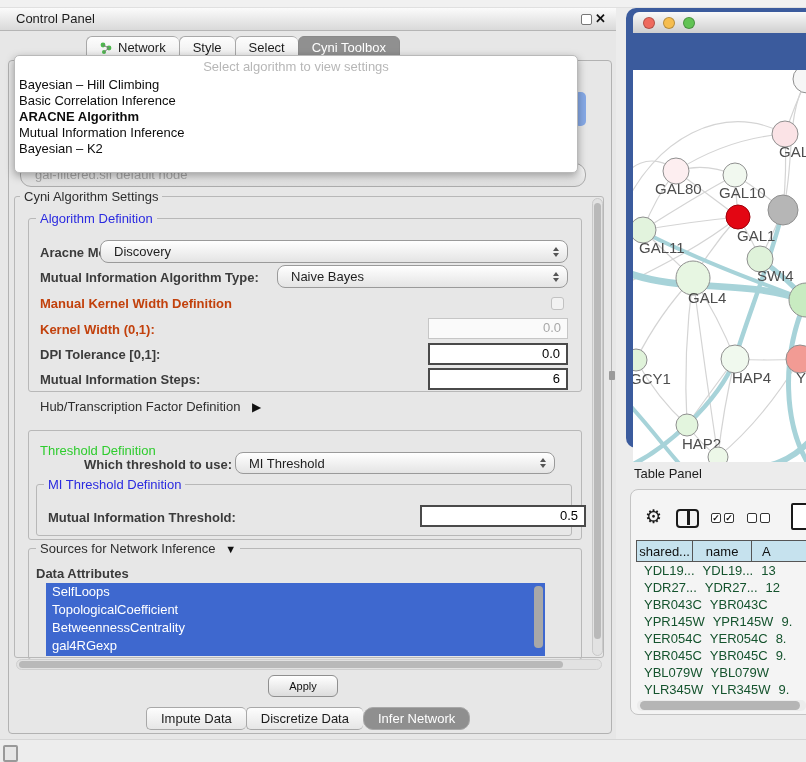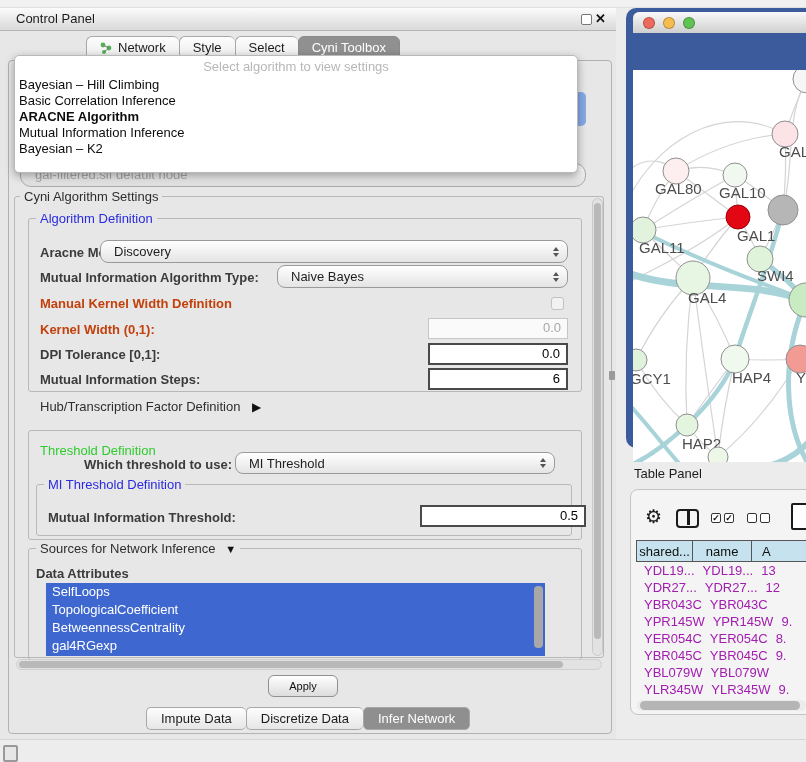--- a/index.html
+++ b/index.html
@@ -69,21 +69,21 @@
   
   .sb-track-v { background:#e2e2e2; border:1px solid #c9c9c9; border-radius:6px; }
   .sb-thumb { background:#b9b9b9; border-radius:6px; }
 
   #apply-btn { left:268px; top:675px; width:70px; height:22px; background:linear-gradient(#ffffff,#dcdcdc);
     border:1px solid #8f8f8f; border-radius:6px; text-align:center; line-height:20px; font-size:11px; color:#111; }
 
   #bottom-tabs { left:146px; top:707px; height:23px; }
   .btab { height:23px; display:flex; align-items:center; padding:0 14px; font-size:13px; color:#1c1c1c;
     background:linear-gradient(#fdfdfd,#e6e6e6); border:1px solid #a8a8a8; border-right:none; border-radius:5px; white-space:nowrap; }
-  .btab:last-child { border-right:1px solid #a8a8a8; }
+  .btab:last-child { border-right:1px solid #a8a8a8;border-radius:10px; }
   .btab.selected { background:#8f8f8f; color:#fff; }
 
   #bottom-strip { left:0; top:739px; width:806px; height:23px; background:#ededed; border-top:1px solid #d6d6d6; }
   #grip-icon { left:3px; top:745px; width:15px; height:17px; border:2px solid #999; border-radius:2px; background:#e6e6e6; }
   #divider-handle { left:609px; top:371px; width:6px; height:9px; background:#9a9a9a; border-radius:1px; }
 
   
   #net-window { left:626px; top:8px; width:180px; height:440px; background:#3b5b9d; border-radius:10px 0 0 10px; }
   #net-titlebar { left:633px; top:12px; width:173px; height:21px; background:linear-gradient(#f9f9f9,#cfcfcf); border-radius:6px 0 0 0; }
   .tlight { position:absolute; top:17px; width:12px; height:12px; border-radius:50%; border:1px solid rgba(0,0,0,0.25); }
@@ -98,21 +98,21 @@
   .cb { position:absolute; width:10px; height:10px; border:1.5px solid #333; border-radius:2px; background:#fff;
     font-size:9px; line-height:9px; text-align:center; color:#111; font-weight:bold; }
   #tp-export { left:791px; top:503px; width:20px; height:27px; border:2.5px solid #1a1a1a; border-radius:2px; background:#fff; }
 
   #tbl { left:636px; top:540px; width:170px; }
   #tbl-header { display:flex; height:22px; border-top:1px solid #555; border-bottom:1px solid #555; }
   .th { background:#c6e2ee; border-left:1px solid #555; font-size:13px; color:#111; display:flex;
     align-items:center; justify-content:center; white-space:nowrap; overflow:hidden; }
   .th.left-align { justify-content:flex-start; padding-left:10px; }
   .trow { display:flex; height:17px; }
-  .td { font-size:13px; color:#a21caf; padding-left:8px; white-space:nowrap; overflow:visible; line-height:17px; }
+  .td { font-size:13px; color:#14532d; padding-left:8px; white-space:nowrap; overflow:visible; line-height:17px; }
   #tbl-hscroll { left:637px; top:700px; width:169px; height:11px; background:#ececec; border-radius:5px; }
   #tbl-hthumb { left:640px; top:701px; width:160px; height:9px; background:#b5b5b5; border-radius:5px; }
 </style>
 </head>
 <body>
 
 <div id="stage">
 
   <div class="abs" id="top-strip"></div>
   <div class="abs" id="cp-bg"></div>

